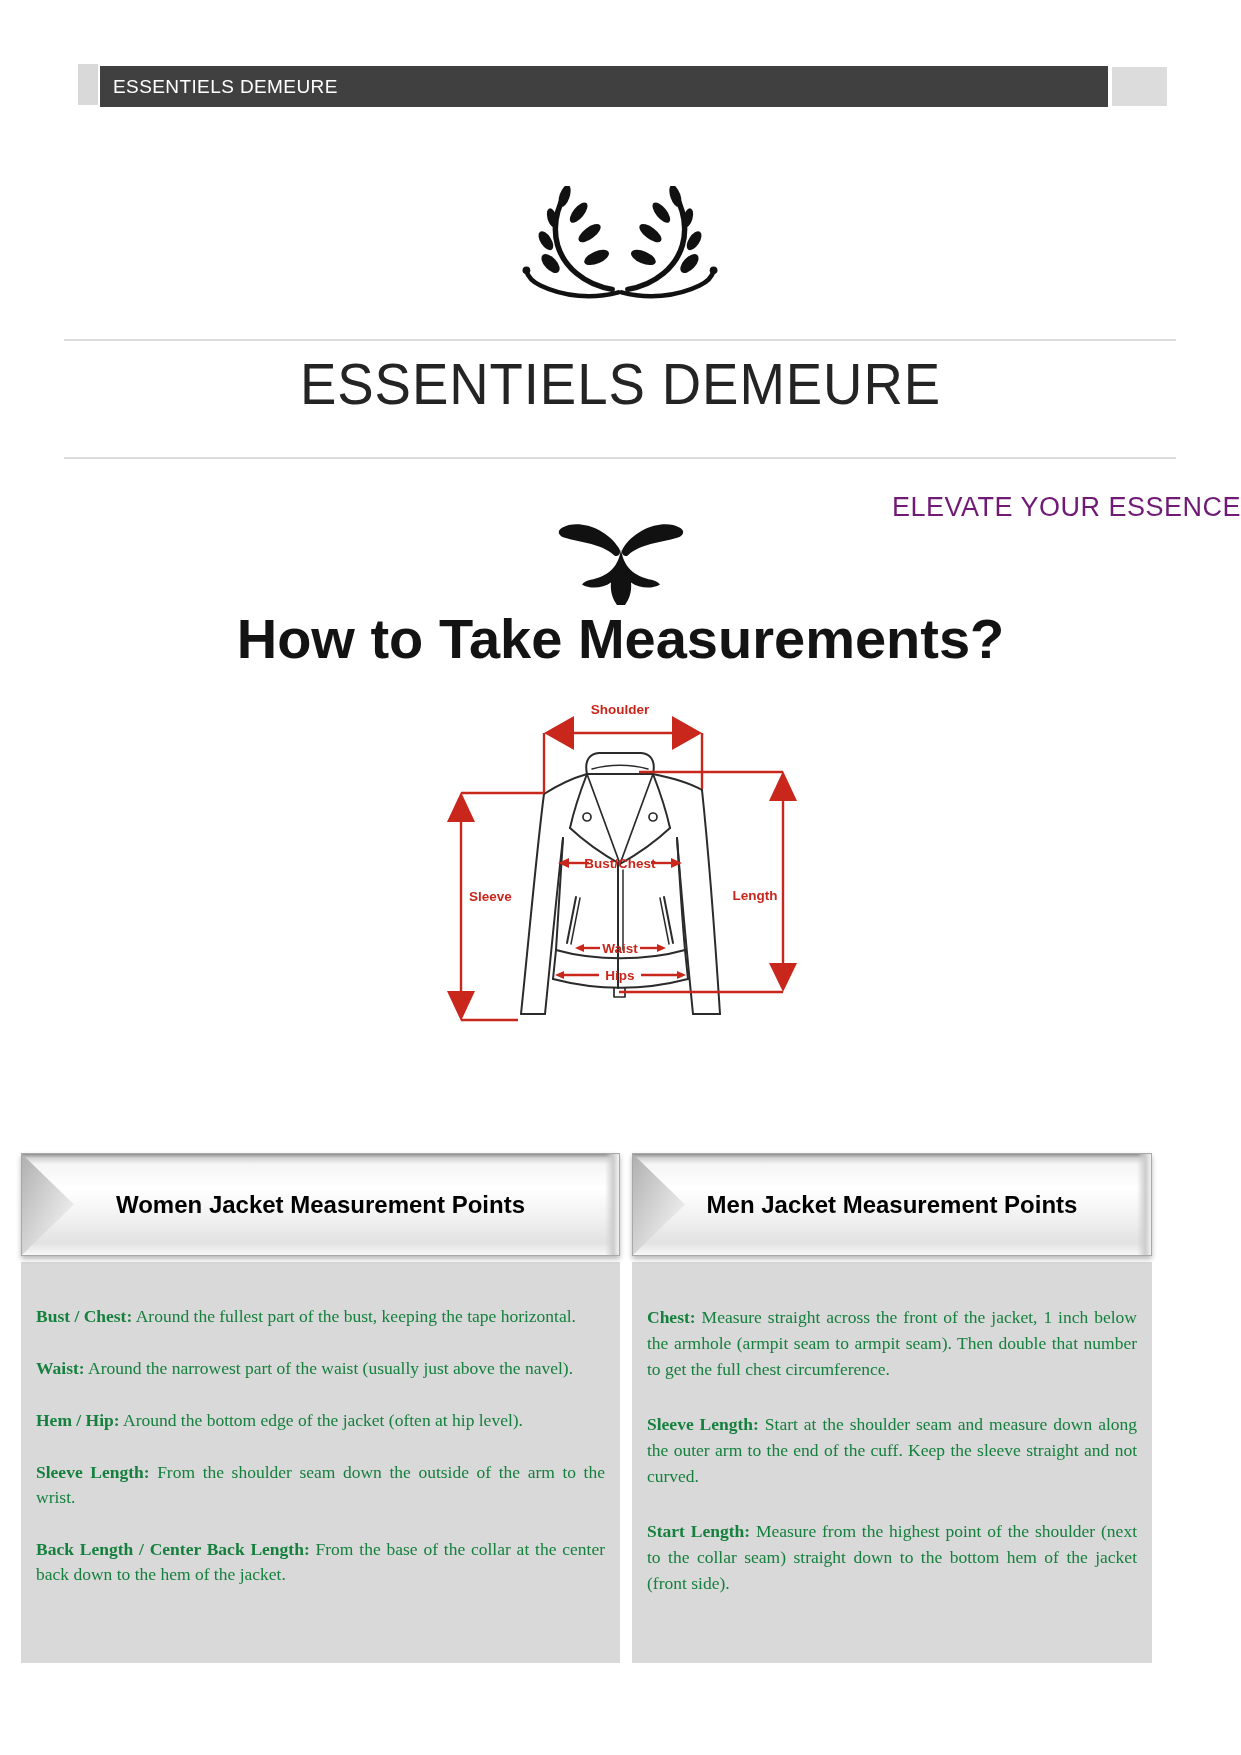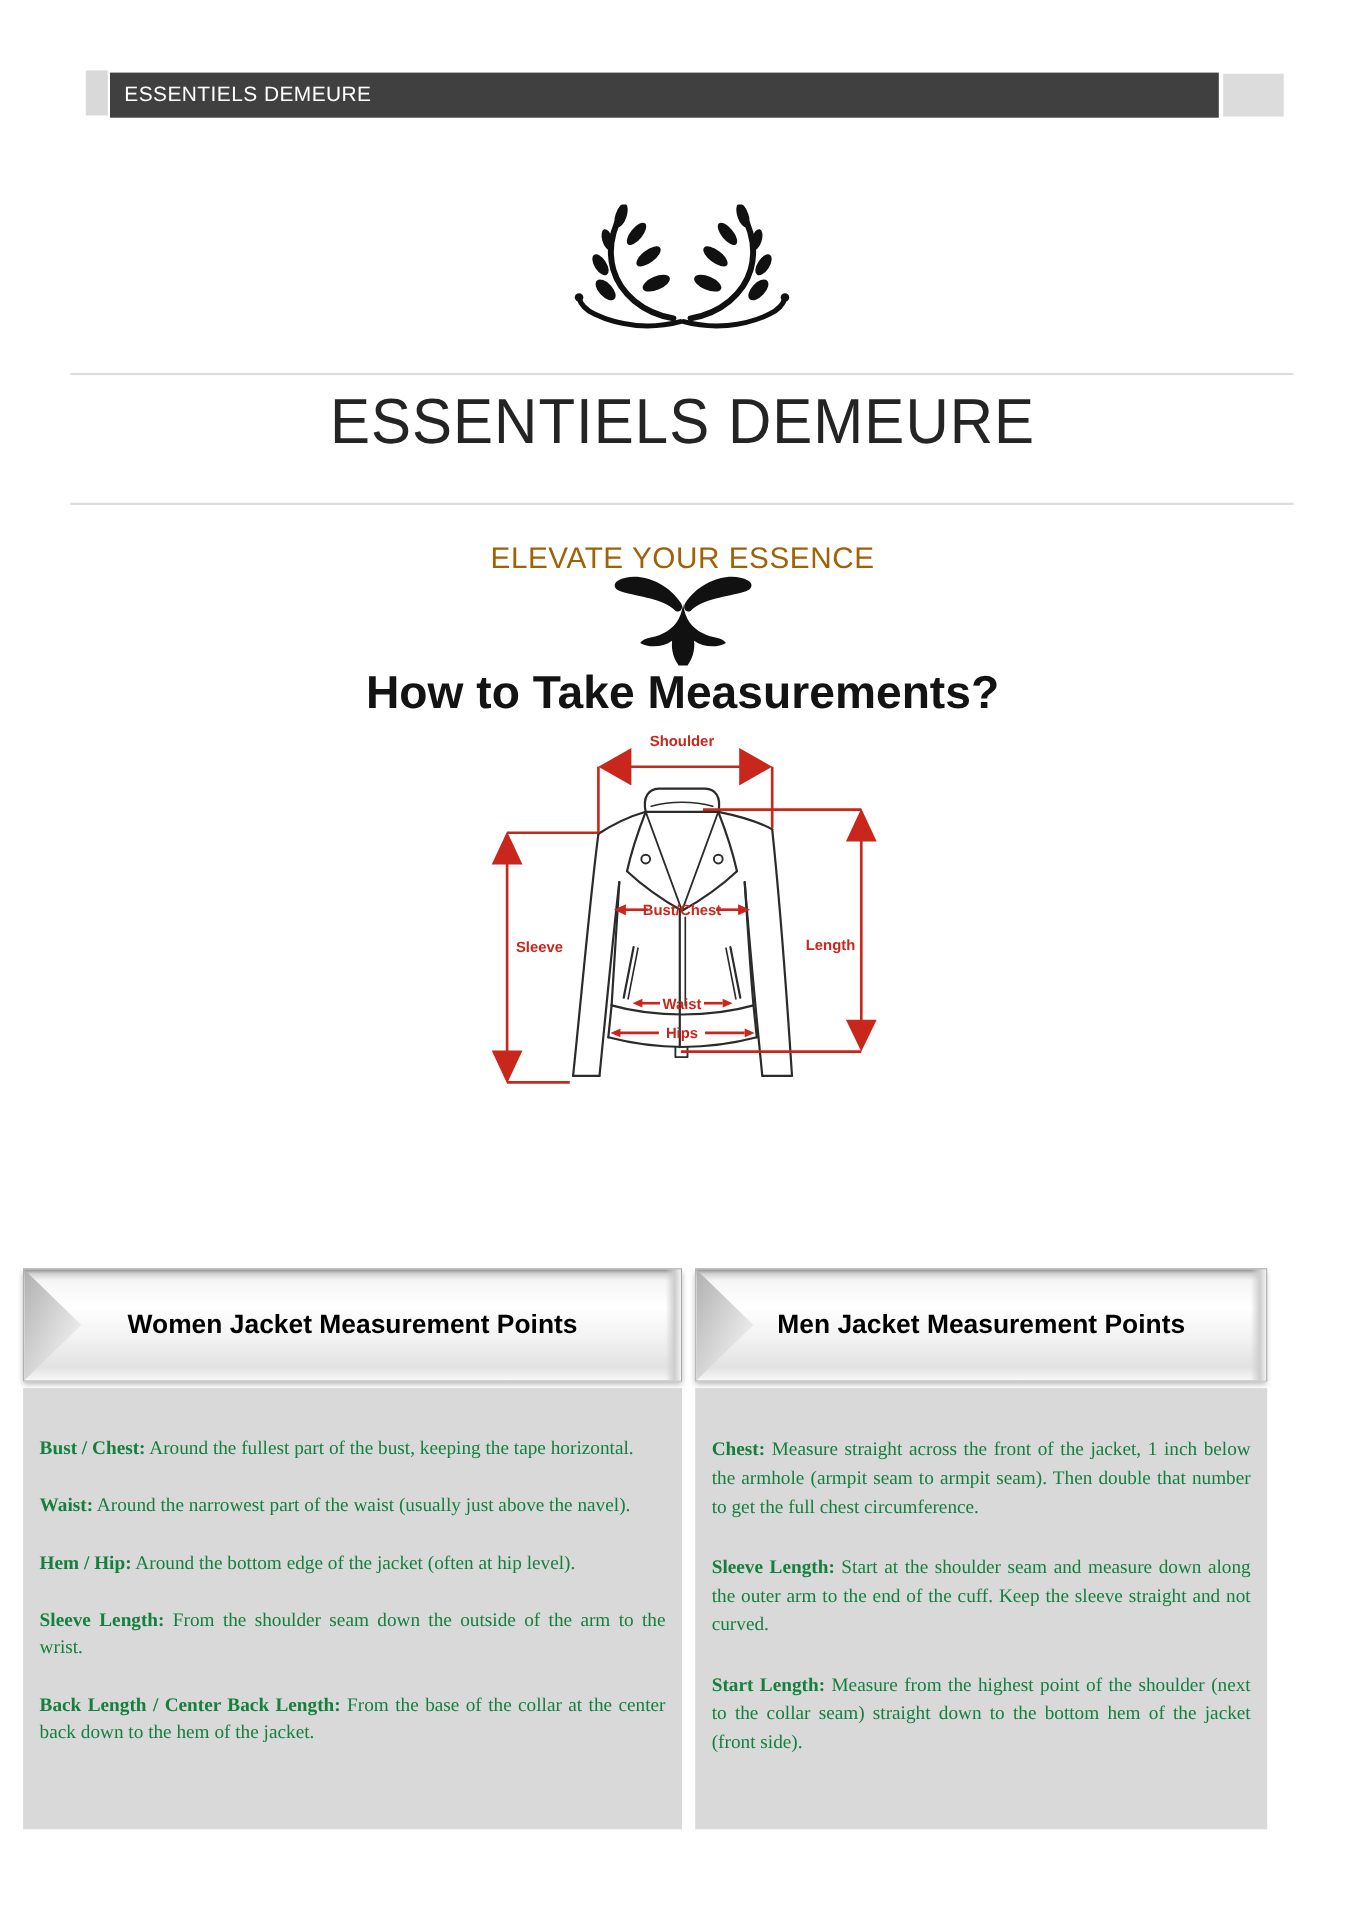--- a/index.html
+++ b/index.html
@@ -17,26 +17,26 @@
   
   .flourish{left:503px;top:186px;width:234px;height:114px;}
   .flourish svg,.essence-icon svg,.diagram svg{display:block;width:100%;height:100%;}
   .essence-icon{left:556px;top:516px;width:130px;height:90px;}
 
   .rule{left:64px;width:1112px;height:2px;background:#dcdcdc;}
   .rule1{top:339px;} .rule2{top:457px;}
 
   .brand-title{left:0;top:350px;width:100%;text-align:center;font-size:58px;font-weight:300;
                color:#242424;letter-spacing:1px;transform:scaleX(.94);}
-  .tagline{left:0;top:492px;width:100%;text-align:center;font-size:27px;font-weight:500;
-           color:#a16207;letter-spacing:.5px;}
-  .main-heading{left:0;top:606px;width:100%;text-align:center;font-size:42px;font-weight:700;color:#131313;}
-
-  
-  .diagram{left:403px;top:656px;width:405px;height:350px;}
+  .tagline{left:0;top:492px;width:100%;text-align:right;font-size:27px;font-weight:500;
+           color:#701a75;letter-spacing:.5px;}
+  .main-heading{left:0;top:606px;width:100%;text-align:center;font-size:56px;font-weight:700;color:#131313;}
+
+  
+  .diagram{left:403px;top:692px;width:405px;height:350px;}
   .rl{fill:none;stroke:var(--accent,#c9271c);stroke-width:2.4px;}
   .rh{fill:var(--accent,#c9271c);stroke:none;}
   .rt{fill:var(--accent,#c9271c);font:700 13.5px "Liberation Sans",sans-serif;}
   .jk{stroke:#2b2b2b;stroke-width:2px;fill:none;stroke-linecap:round;stroke-linejoin:round;}
 
   
   .panel{position:absolute;top:1153px;}
   .panel-left{left:21px;width:599px;}
   .panel-right{left:632px;width:520px;}
   .banner{position:relative;height:103px;display:flex;align-items:center;justify-content:center;

